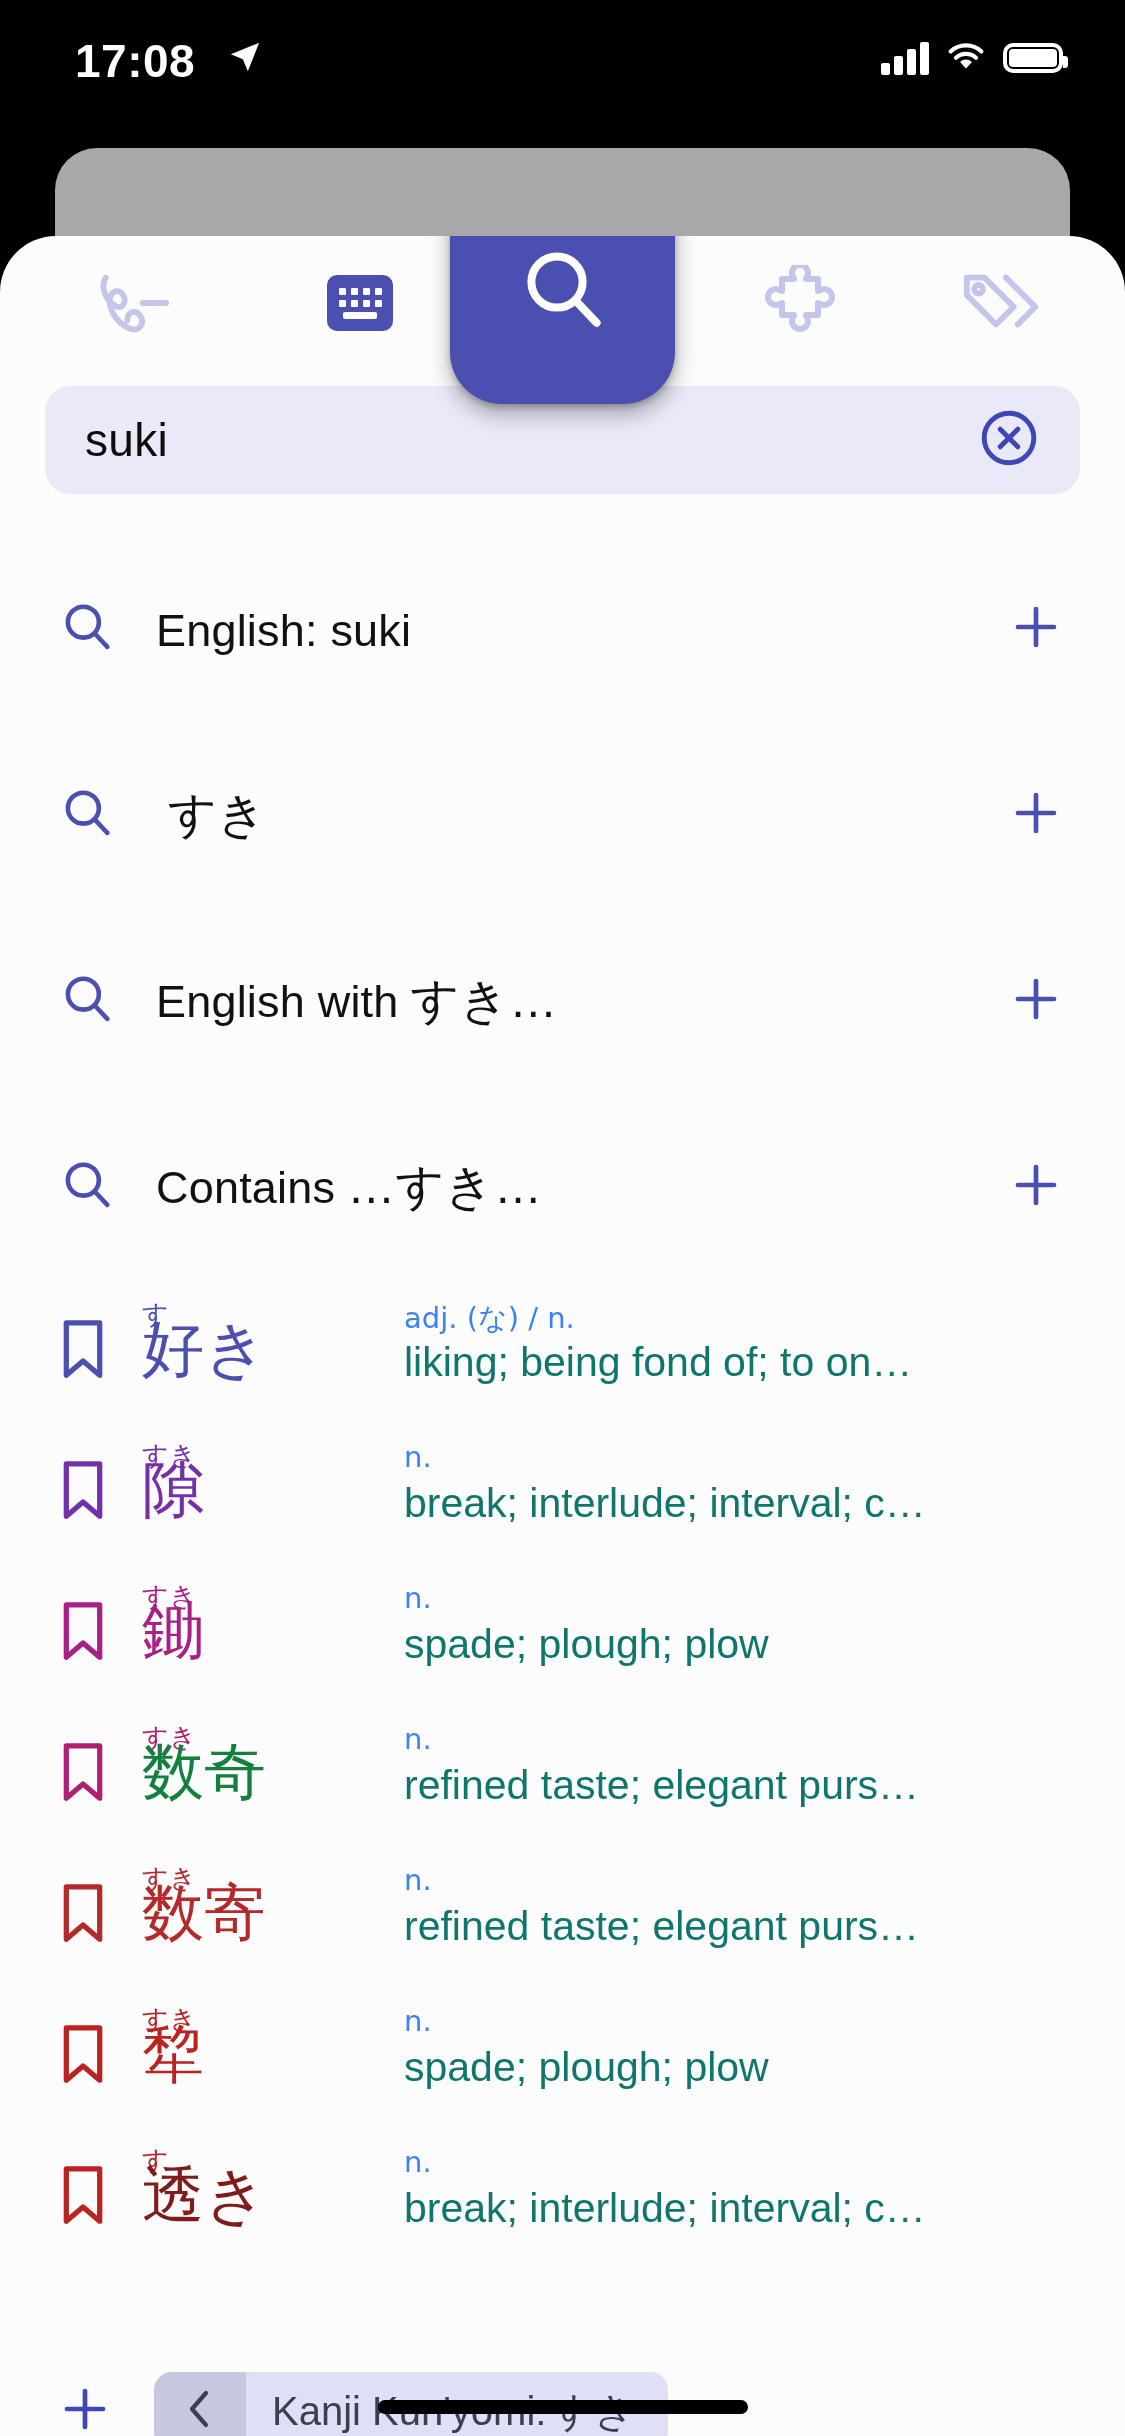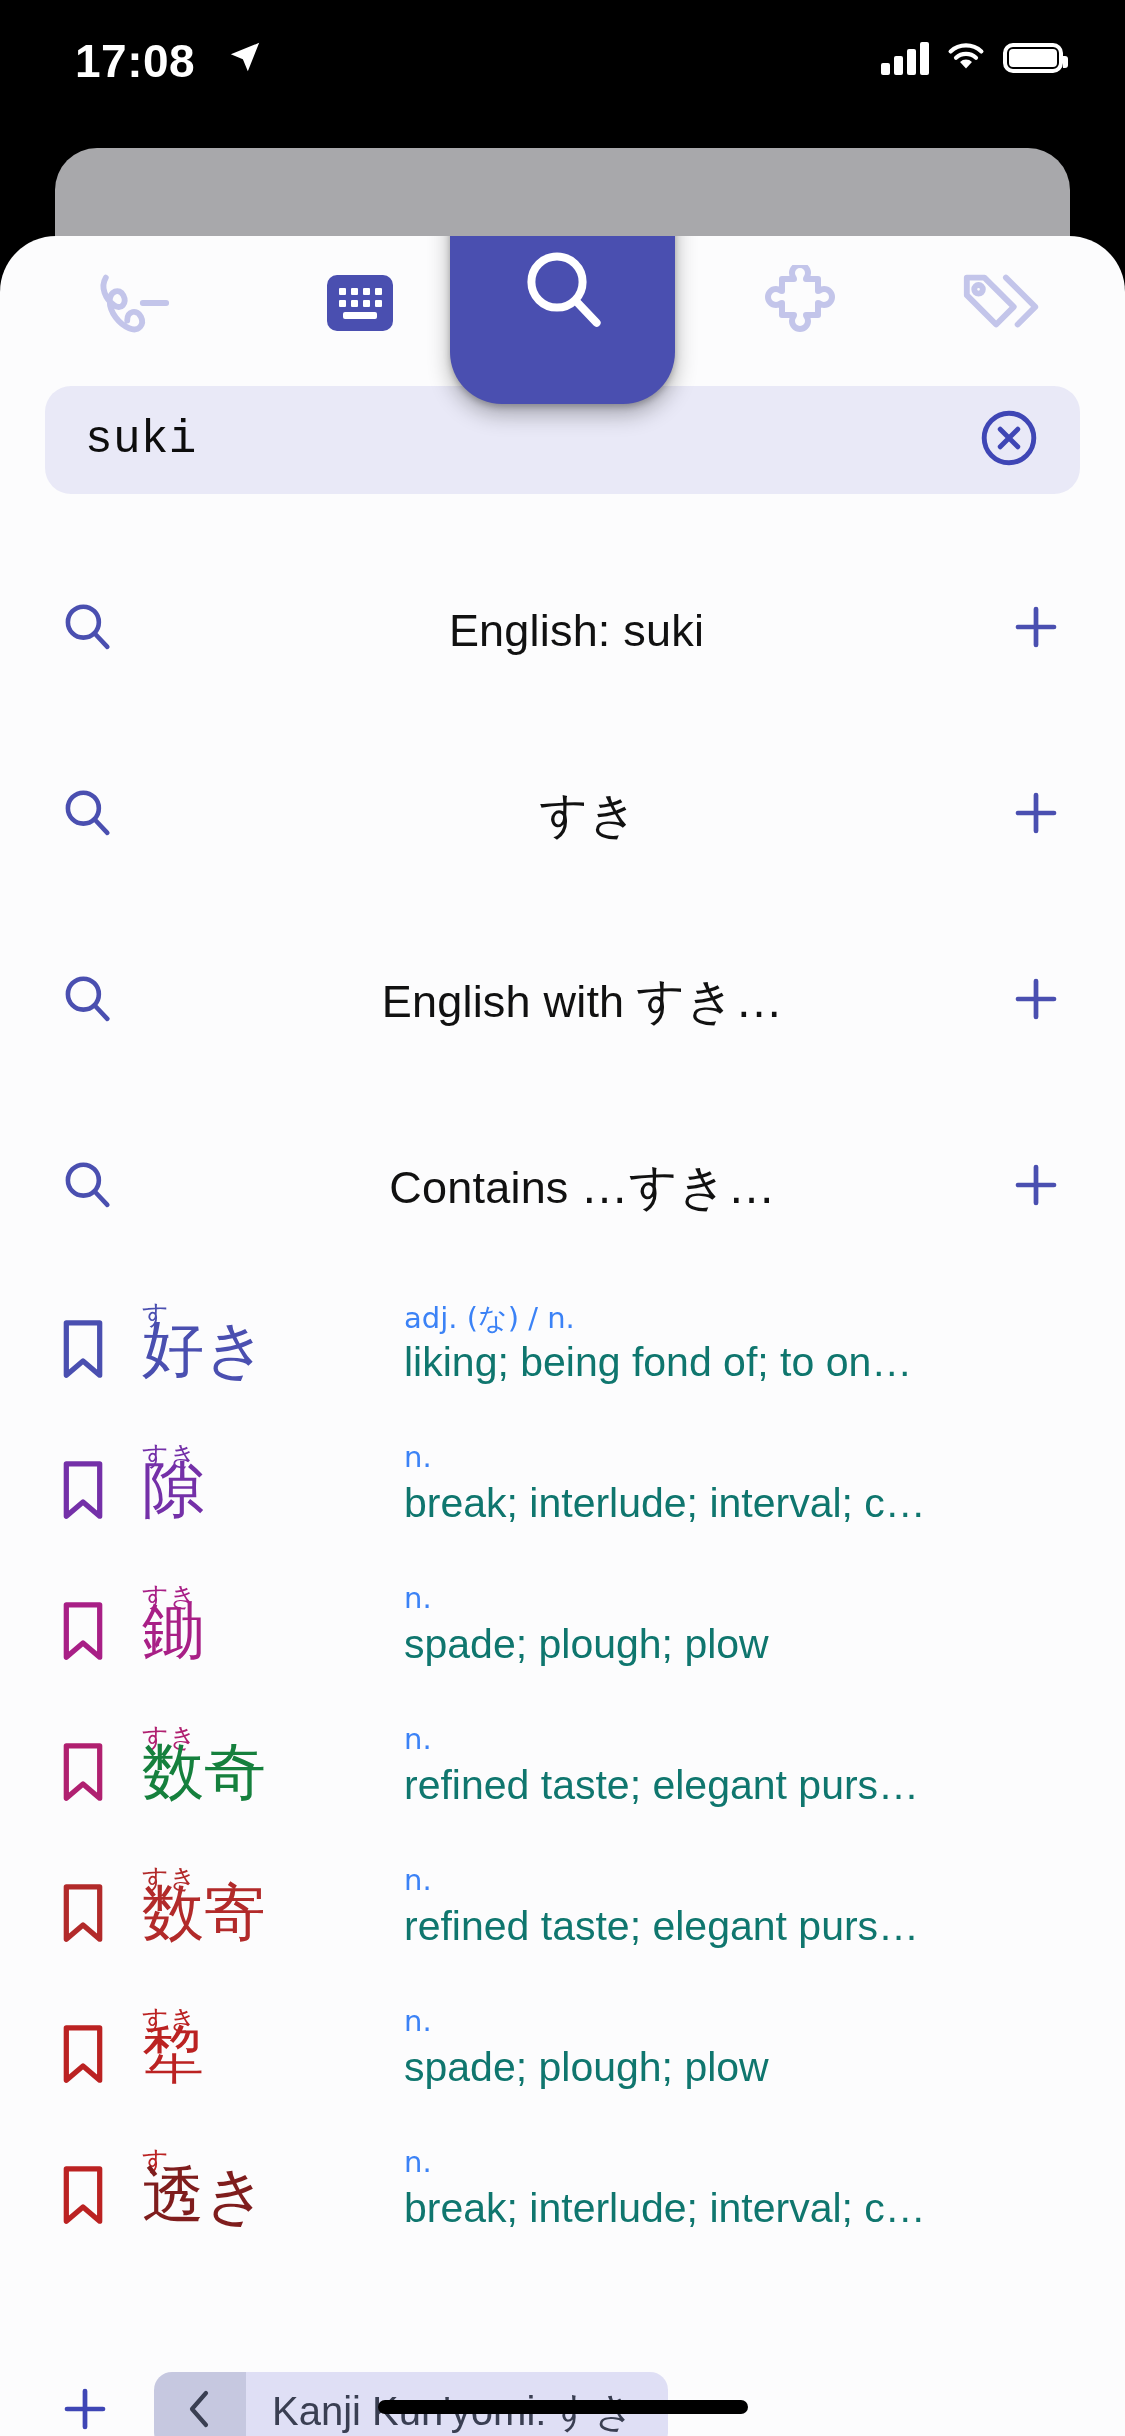--- a/index.html
+++ b/index.html
@@ -85,26 +85,26 @@
   }
 
   
   .searchwrap {
     position: absolute; left: 45px; top: 150px; width: 1035px; height: 108px;
     background: #e9e9f7; border-radius: 26px;
     display: flex; align-items: center;
   }
   .searchtext {
     flex: 1; padding-left: 40px; font-size: 46px; color: #0d0d0d;
-    font-family: Liberation Mono, monospace; letter-spacing: 0.3px;
+    font-family: Liberation Sans, sans-serif; letter-spacing: 0.3px;
   }
   .clearbtn { margin-right: 40px; }
 
   
-  .suglist { position: absolute; left: 0; top: 300px; width: 1125px; text-align: center; }
+  .suglist { position: absolute; left: 0; top: 300px; width: 1125px; }
   .sugrow {
     position: relative; height: 186px; display: flex; align-items: center;
     padding: 0 62px 0 58px;
   }
   .sug-mag { flex: 0 0 auto; margin-right: 40px; }
   .sug-label {
     flex: 1; font-size: 45px; color: #111; letter-spacing: 0.2px;
     font-family: "Liberation Sans", sans-serif; white-space: nowrap;
   }
   .sug-label .jp { font-size: 48px; padding-left: 12px; }

